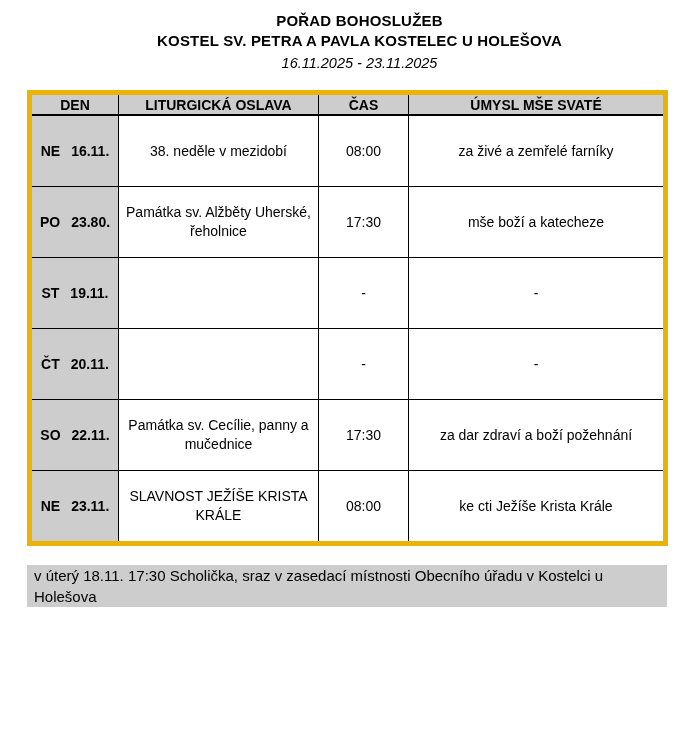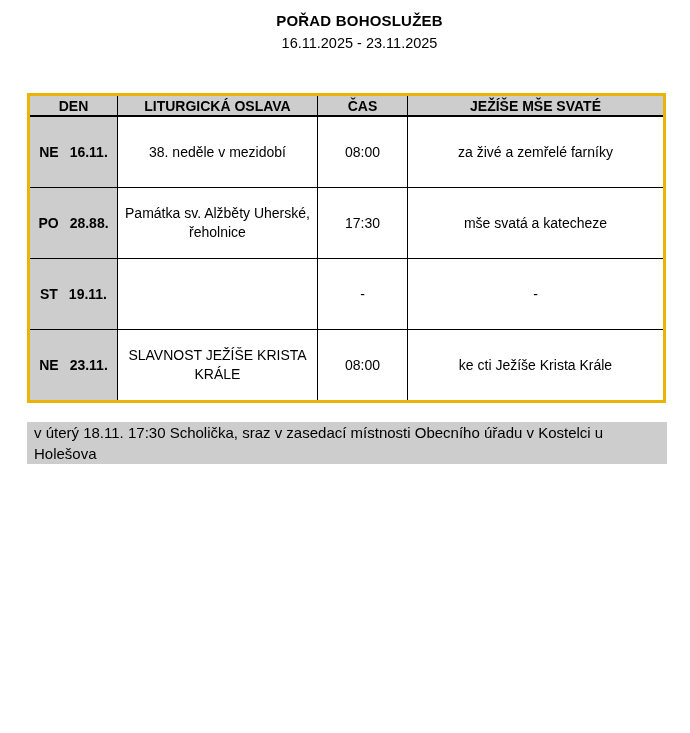--- a/index.html
+++ b/index.html
@@ -27,27 +27,28 @@
     font-size: 15px;
     font-weight: bold;
     line-height: 20px;
     letter-spacing: 0.2px;
   }
   .date-range {
     font-size: 14.5px;
     font-weight: normal;
     line-height: 20px;
     margin-top: 2px;
+    font-style: italic;
   }
   table.schedule {
     border-collapse: collapse;
     table-layout: fixed;
     width: 636px;
-    margin: 40px 0 0 27px;
-    border: 3px solid #eab308;
+    margin: 17px 0 0 27px;
+    border: 5px solid #eab308;
   }
   table.schedule th {
     background: #cdcdcd;
     font-size: 14px;
     font-weight: bold;
     height: 17px;
     padding: 1px 2px;
     border: 1px solid #000000;
     border-bottom: 2px solid #000000;
     text-align: center;
@@ -84,71 +85,94 @@
     min-height: 41px;
   }
 </style>
 </head>
 <body>
 
 <div class="page">
 
   <div class="titles">
     <div class="title-line">POŘAD BOHOSLUŽEB</div>
+    <div class="title-line">KOSTEL SV. PETRA A PAVLA KOSTELEC U HOLEŠOVA</div>
     <div class="date-range">16.11.2025 - 23.11.2025</div>
   </div>
 
   <table class="schedule">
     <colgroup>
       <col style="width:89px">
       <col style="width:200px">
       <col style="width:90px">
       <col style="width:257px">
     </colgroup>
     <thead>
       <tr>
         <th>DEN</th>
         <th>LITURGICKÁ OSLAVA</th>
         <th>ČAS</th>
-        <th>JEŽÍŠE MŠE SVATÉ</th>
+        <th>ÚMYSL MŠE SVATÉ</th>
       </tr>
     </thead>
     <tbody>
       <tr>
         <td class="day-cell">
           <span class="day-wrap">
             <span>NE</span>
             <span>16.11.</span>
           </span>
         </td>
         <td>38. neděle v mezidobí</td>
         <td>08:00</td>
         <td>za živé a zemřelé farníky</td>
       </tr>
       <tr>
         <td class="day-cell">
           <span class="day-wrap">
             <span>PO</span>
-            <span>28.88.</span>
+            <span>23.80.</span>
           </span>
         </td>
         <td>Památka sv. Alžběty Uherské, řeholnice</td>
         <td>17:30</td>
-        <td>mše svatá a katecheze</td>
+        <td>mše boží a katecheze</td>
       </tr>
       <tr>
         <td class="day-cell">
           <span class="day-wrap">
             <span>ST</span>
             <span>19.11.</span>
           </span>
         </td>
         <td></td>
         <td>-</td>
         <td>-</td>
+      </tr>
+      <tr>
+        <td class="day-cell">
+          <span class="day-wrap">
+            <span>ČT</span>
+            <span>20.11.</span>
+          </span>
+        </td>
+        <td></td>
+        <td>-</td>
+        <td>-</td>
+      </tr>
+      <tr>
+        <td class="day-cell">
+          <span class="day-wrap">
+            <span>SO</span>
+            <span>22.11.</span>
+          </span>
+        </td>
+        <td>Památka sv. Cecílie, panny a mučednice</td>
+        <td>17:30</td>
+        <td>za dar zdraví a boží požehnání</td>
       </tr>
       <tr>
         <td class="day-cell">
           <span class="day-wrap">
             <span>NE</span>
             <span>23.11.</span>
           </span>
         </td>
         <td>SLAVNOST JEŽÍŠE KRISTA KRÁLE</td>
         <td>08:00</td>

